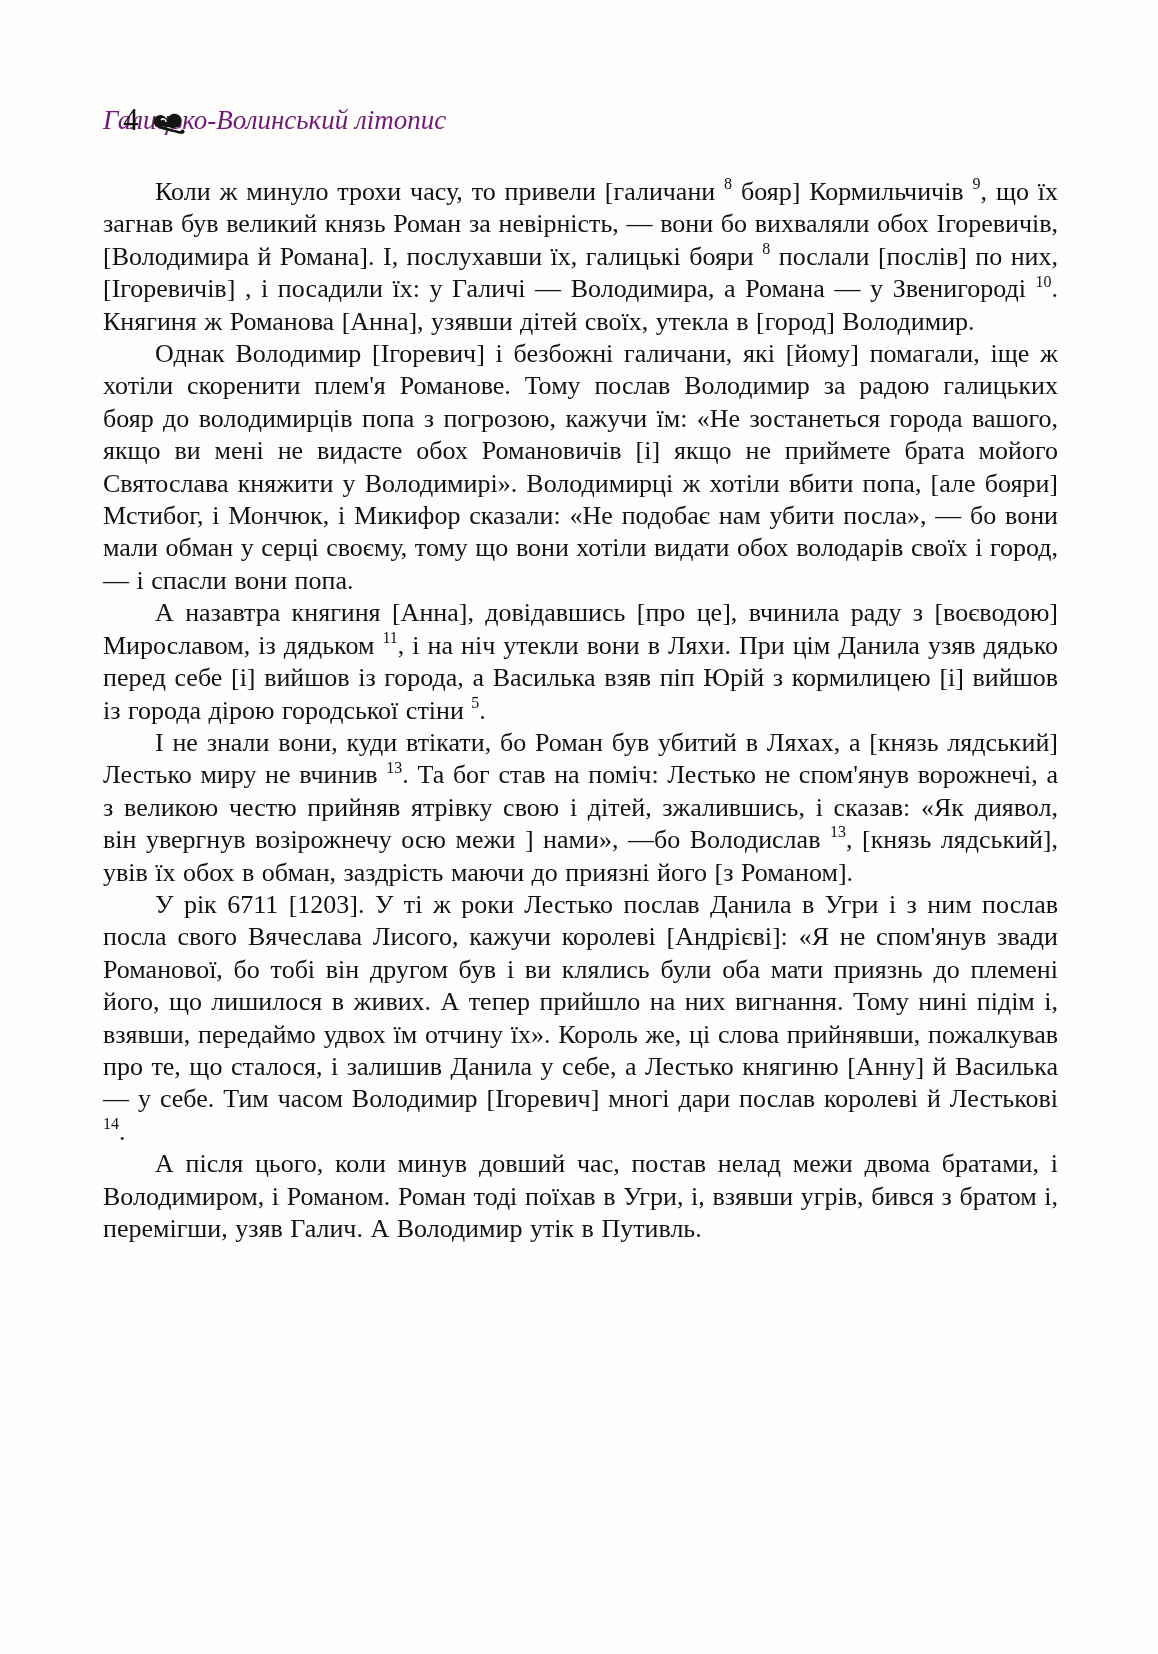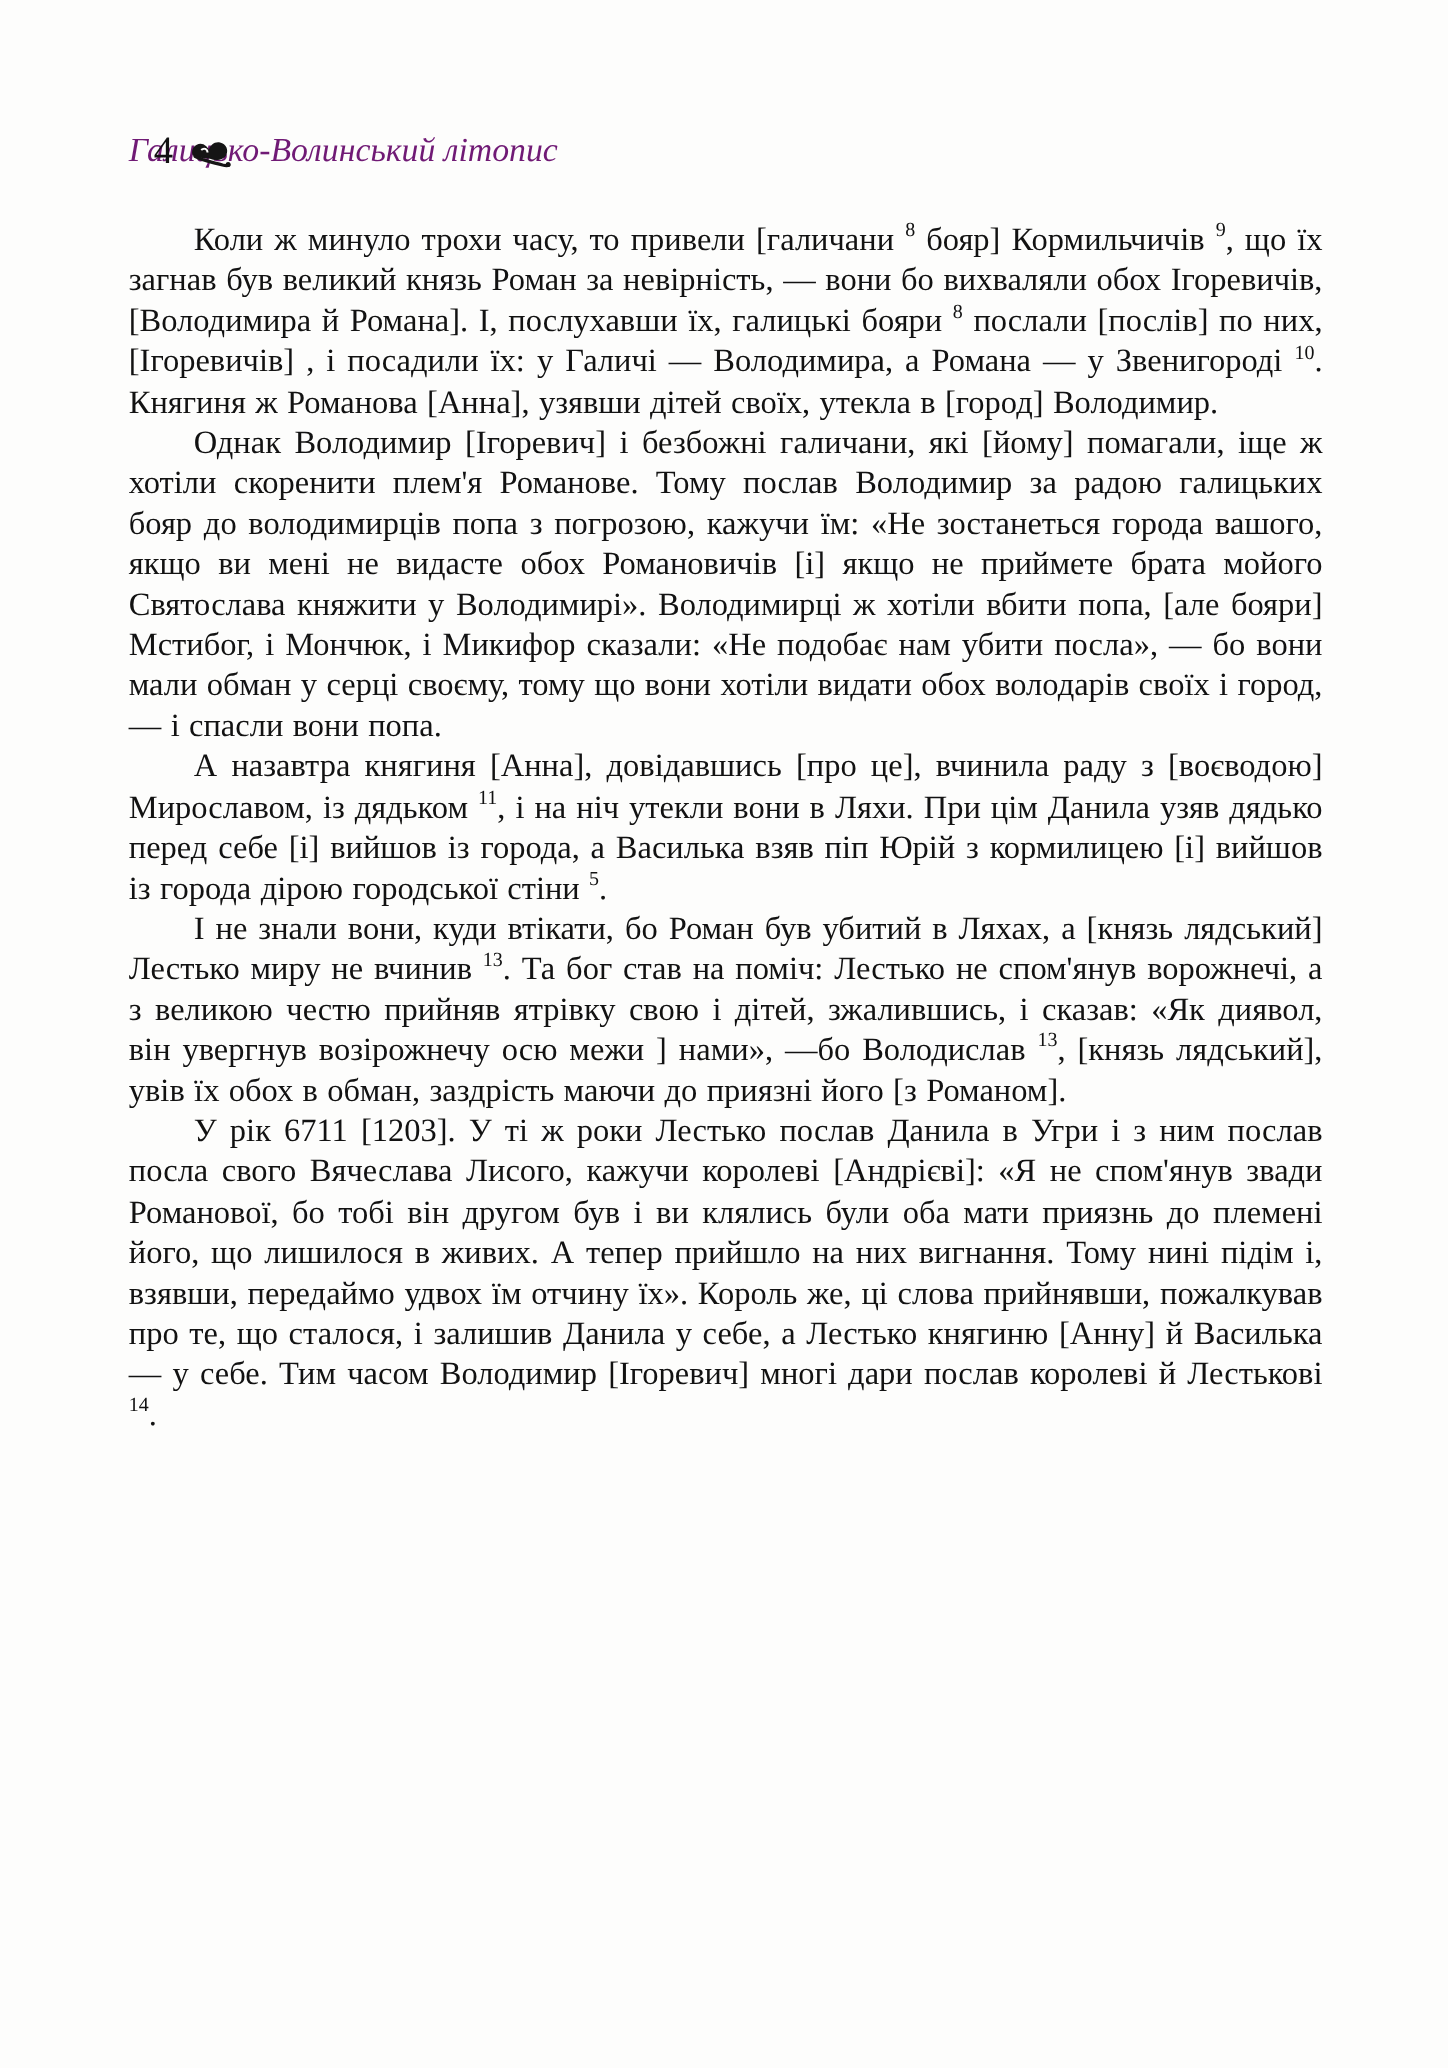--- a/index.html
+++ b/index.html
@@ -91,14 +91,15 @@
     </span>
     <span class="running-title">Галицько-Волинський літопис</span>
   </header>
 
   <main class="body-text">
       <p class="para">Коли ж минуло трохи часу, то привели [галичани <sup class="fnref">8</sup> бояр] Кормильчичів <sup class="fnref">9</sup>, що їх загнав був великий князь Роман за невірність, — вони бо вихваляли обох Ігоревичів, [Володимира й Романа]. І, послухавши їх, галицькі бояри <sup class="fnref">8</sup> послали [послів] по них, [Ігоревичів] , і посадили їх: у Галичі — Володимира, а Романа — у Звенигороді <sup class="fnref">10</sup>. Княгиня ж Романова [Анна], узявши дітей своїх, утекла в [город] Володимир.</p>
       <p class="para">Однак Володимир [Ігоревич] і безбожні галичани, які [йому] помагали, іще ж хотіли скоренити плем'я Романове. Тому послав Володимир за радою галицьких бояр до володимирців попа з погрозою, кажучи їм: «Не зостанеться города вашого, якщо ви мені не видасте обох Романовичів [і] якщо не приймете брата мойого Святослава княжити у Володимирі». Володимирці ж хотіли вбити попа, [але бояри] Мстибог, і Мончюк, і Микифор сказали: «Не подобає нам убити посла», — бо вони мали обман у серці своєму, тому що вони хотіли видати обох володарів своїх і город, — і спасли вони попа.</p>
       <p class="para">А назавтра княгиня [Анна], довідавшись [про це], вчинила раду з [воєводою] Мирославом, із дядьком <sup class="fnref">11</sup>, і на ніч утекли вони в Ляхи. При цім Данила узяв дядько перед себе [і] вийшов із города, а Василька взяв піп Юрій з кормилицею [і] вийшов із города дірою городської стіни <sup class="fnref">5</sup>.</p>
       <p class="para">І не знали вони, куди втікати, бо Роман був убитий в Ляхах, а [князь лядський] Лестько миру не вчинив <sup class="fnref">13</sup>. Та бог став на поміч: Лестько не спом'янув ворожнечі, а з великою честю прийняв ятрівку свою і дітей, зжалившись, і сказав: «Як диявол, він увергнув возірожнечу осю межи ] нами», —бо Володислав <sup class="fnref">13</sup>, [князь лядський], увів їх обох в обман, заздрість маючи до приязні його [з Романом].</p>
       <p class="para">У рік 6711 [1203]. У ті ж роки Лестько послав Данила в Угри і з ним послав посла свого Вячеслава Лисого, кажучи королеві [Андрієві]: «Я не спом'янув звади Романової, бо тобі він другом був і ви клялись були оба мати приязнь до племені його, що лишилося в живих. А тепер прийшло на них вигнання. Тому нині підім і, взявши, передаймо удвох їм отчину їх». Король же, ці слова прийнявши, пожалкував про те, що сталося, і залишив Данила у себе, а Лестько княгиню [Анну] й Василька — у себе. Тим часом Володимир [Ігоревич] многі дари послав королеві й Лестькові <sup class="fnref">14</sup>.</p>
+      <p class="para">А після цього, коли минув довший час, постав нелад межи двома братами, і Володимиром, і Романом. Роман тоді поїхав в Угри, і, взявши угрів, бився з братом і, перемігши, узяв Галич. А Володимир утік в Путивль.</p>
     </main>
 </div>
 
 </body></html>

